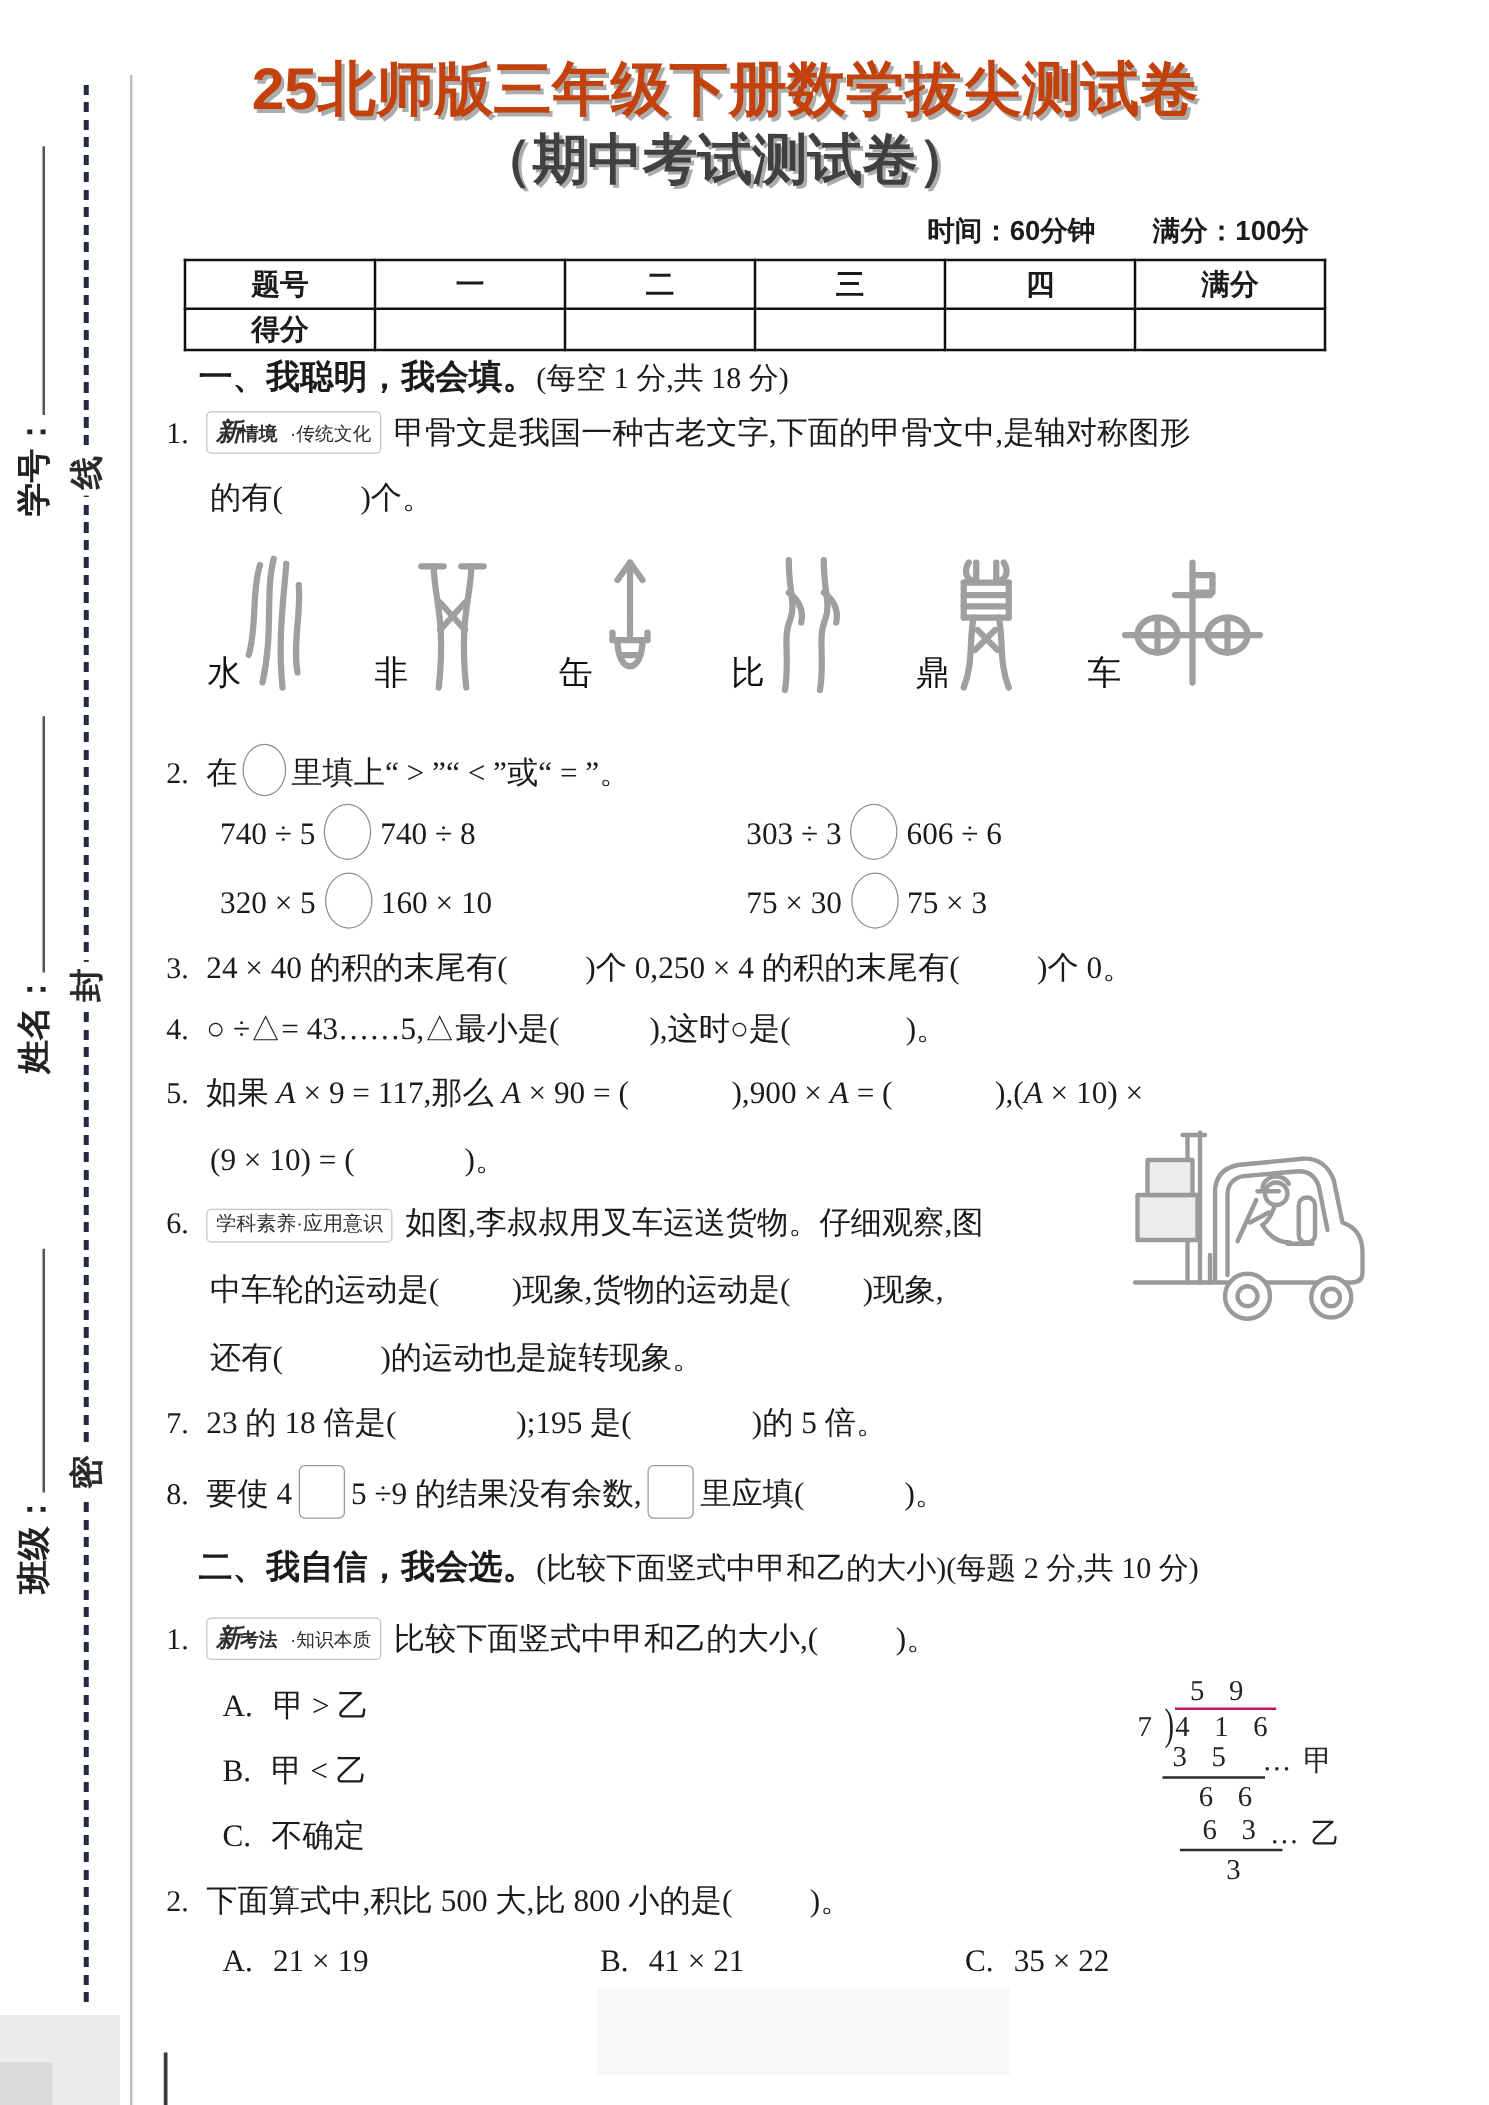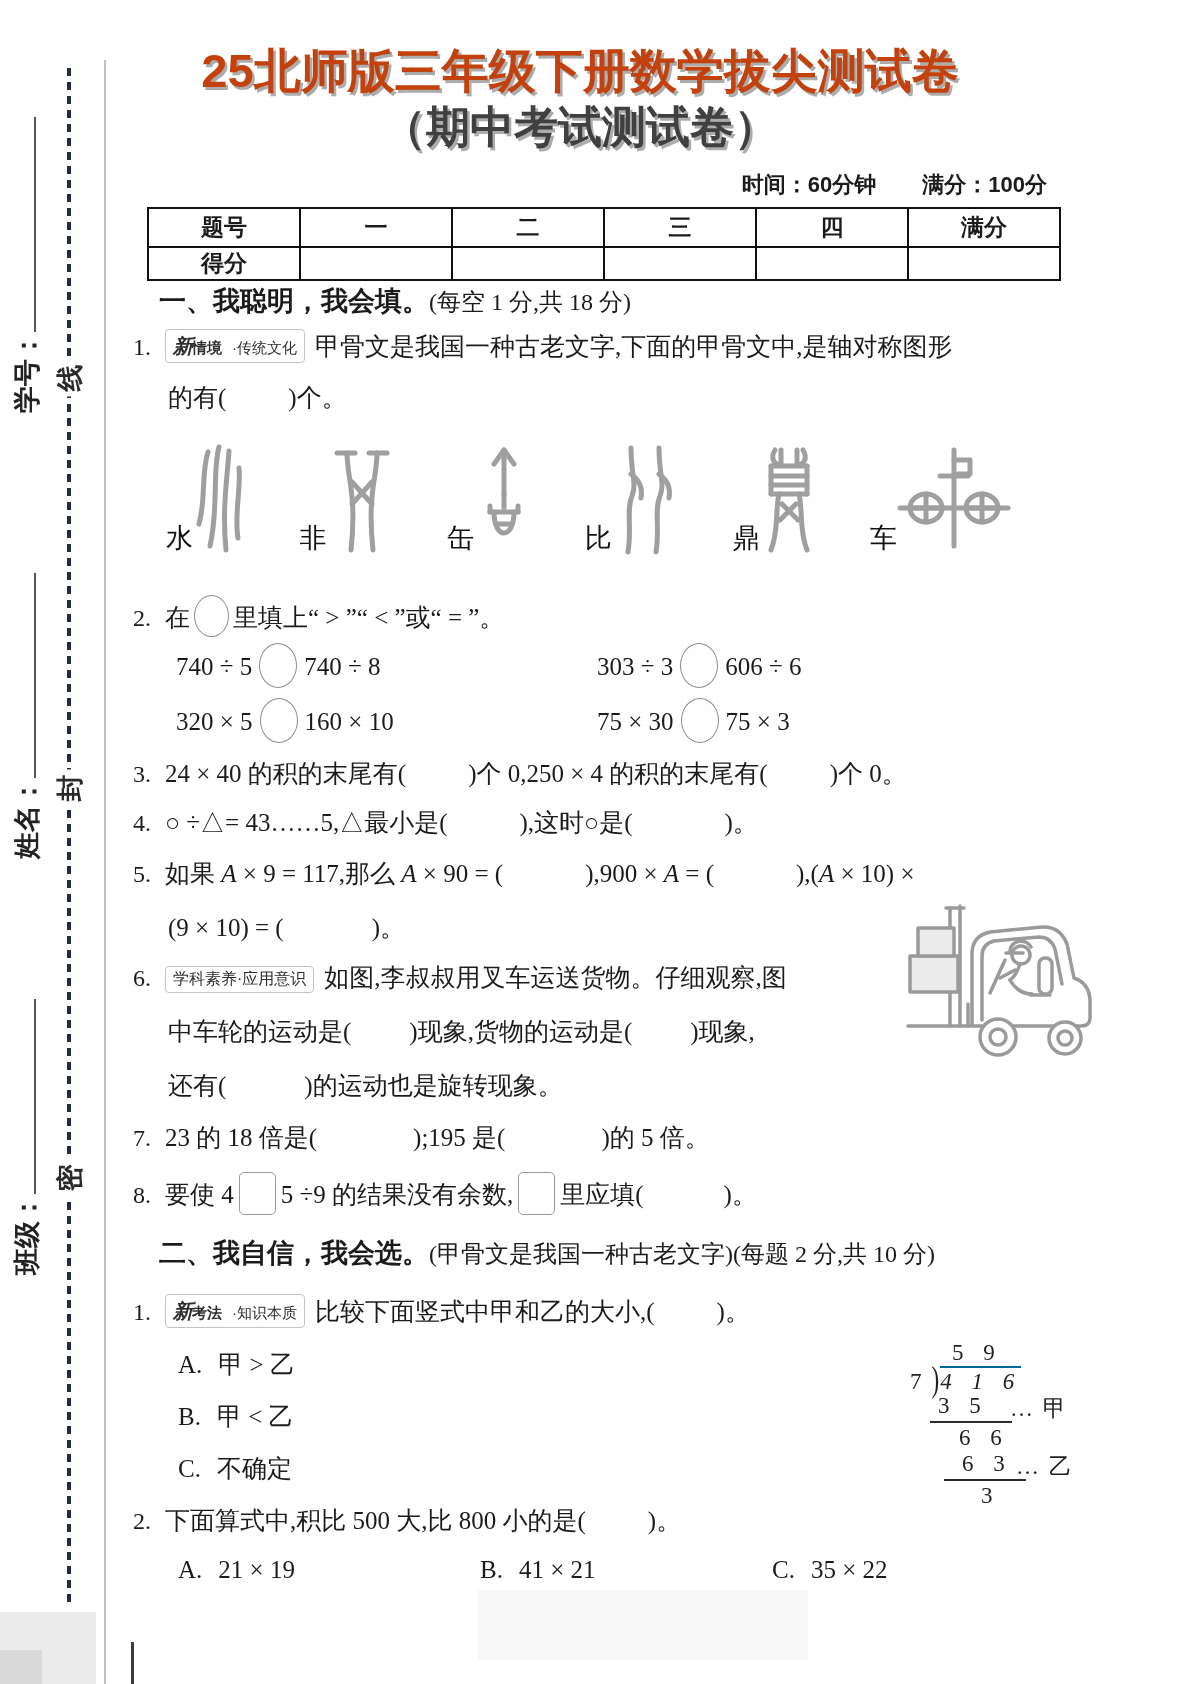--- a/index.html
+++ b/index.html
@@ -63,21 +63,21 @@
   .shortline{left:131px;top:1642px;width:3px;height:42px;background:#3a3a3a;}
   .patch1{left:0;top:1612px;width:96px;height:72px;background:#ebebeb;}
   .patch2{left:0;top:1650px;width:42px;height:34px;background:#d9d9d9;}
   .patch3{left:478px;top:1590px;width:330px;height:70px;background:#f8f8f8;}
   
   .division{left:888px;top:1340px;width:230px;height:165px;font-size:23px;color:#222;}
   .division .drow{position:absolute;letter-spacing:7px;white-space:nowrap;}
   .division .dline{position:absolute;height:2px;background:#2b2b2b;}
   .division .brk{display:inline-block;transform:scaleY(1.55);transform-origin:center 60%;
                  letter-spacing:0;margin:0 1px 0 3px;}
-  .division .dividend{display:inline-block;border-top:2px solid #0369a1;padding-top:1px;font-style:italic;}
+  .division .dividend{display:inline-block;border-top:2px solid #be185d;padding-top:1px;}
   .division .dlabel{letter-spacing:2px;}
   
   .opt{position:absolute;font-size:25px;white-space:nowrap;}
   .opt .ol{margin-right:16px;}
   
   .forklift{left:902px;top:898px;width:200px;height:172px;}
   .fk{stroke:#9a9a9a;stroke-width:3.5;fill:none;stroke-linecap:round;stroke-linejoin:round;}
   .fkf{stroke:#9a9a9a;stroke-width:3.5;fill:#fff;stroke-linejoin:round;}
   .fkb{stroke:#9a9a9a;stroke-width:3.5;fill:#ececec;stroke-linejoin:round;}
 </style>
@@ -284,21 +284,21 @@
 
   <div class="line" style="top:1121px">
     <span class="qn">7.</span><span>23 的 18 倍是(</span><span class="gap" style="width:96px"></span><span>);195 是(</span><span class="gap" style="width:96px"></span><span>)的 5 倍。</span>
   </div>
 
   <div class="line" style="top:1172px">
     <span class="qn">8.</span><span>要使 4</span><span class="sq"></span><span>5 ÷9 的结果没有余数,</span><span class="sq"></span><span>里应填(</span><span class="gap" style="width:80px"></span><span>)。</span>
   </div>
 
   <div class="sec" style="top:1235px">
-    <span class="st">二、我自信，我会选。</span><span>(甲骨文是我国一种古老文字)</span><span>(每题 2 分,共 10 分)</span>
+    <span class="st">二、我自信，我会选。</span><span>(比较下面竖式中甲和乙的大小)</span><span>(每题 2 分,共 10 分)</span>
   </div>
 
   <div class="line" style="top:1294px">
     <span class="qn">1.</span><span class="badge"><span class="big">新</span><span class="strong">考法</span><span class="rest">·知识本质</span></span><span>比较下面竖式中甲和乙的大小,(</span><span class="gap" style="width:62px"></span><span>)。</span>
   </div>
 
   <div class="opt" style="top:1348px;left:178px">
     <span class="ol">A.</span><span>甲 &gt; 乙</span>
   </div>
   <div class="opt" style="top:1400px;left:178px">

